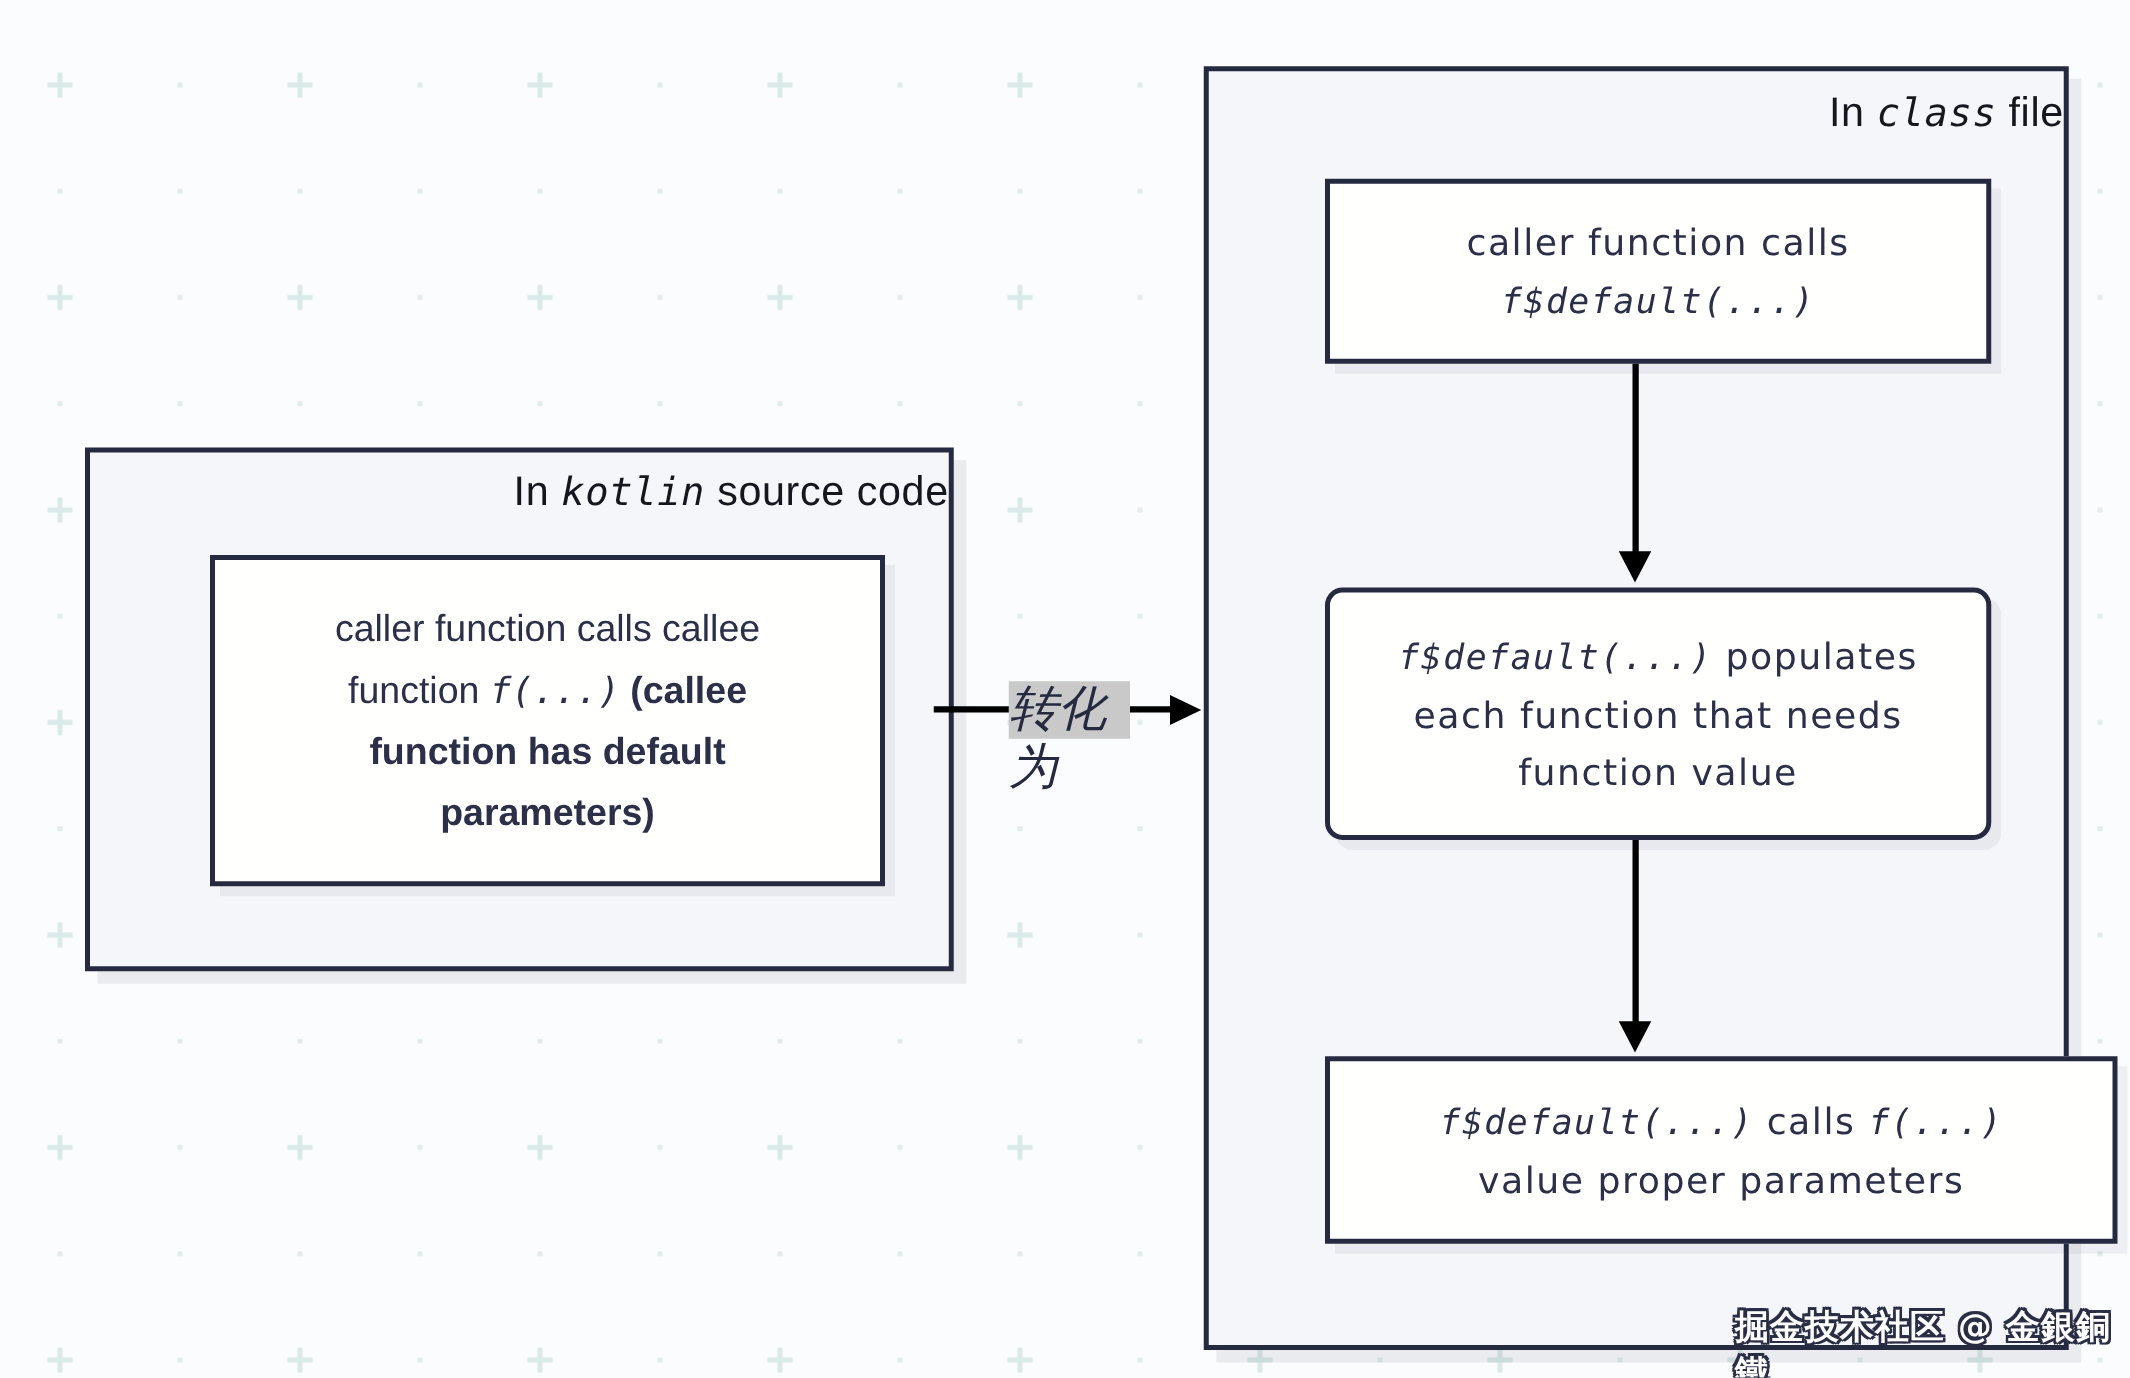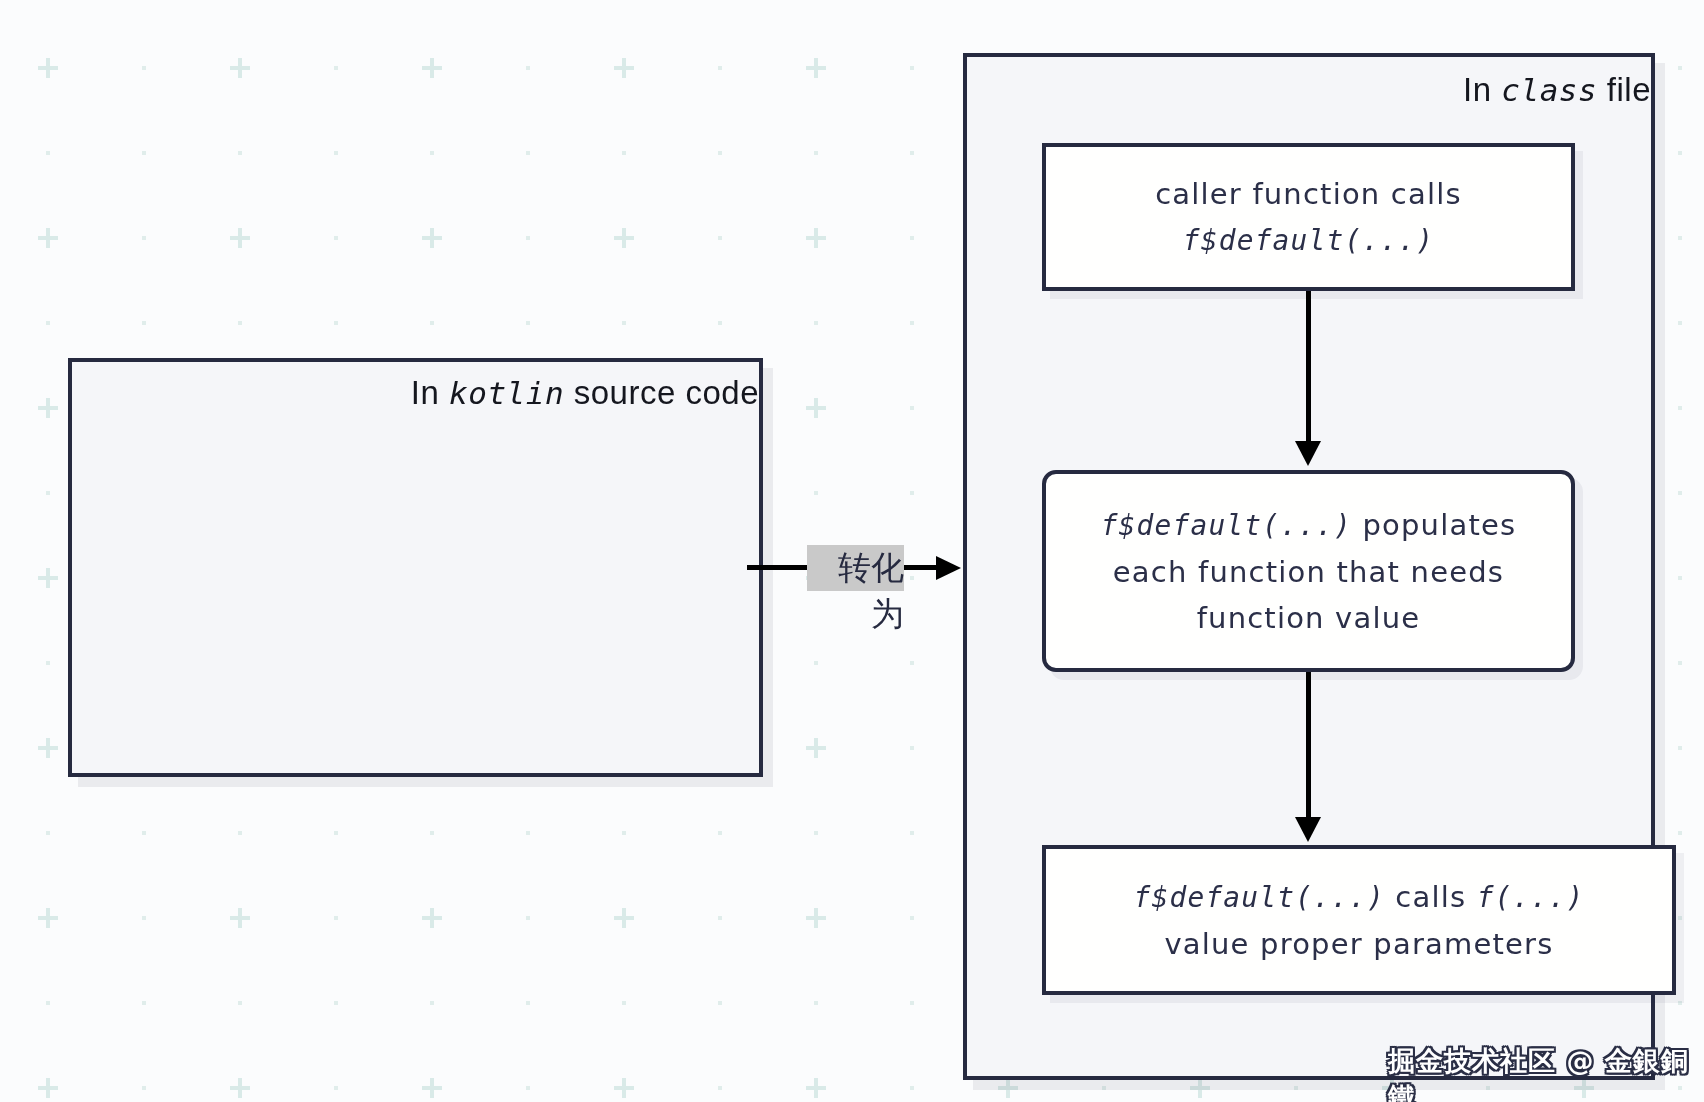--- a/index.html
+++ b/index.html
@@ -36,20 +36,21 @@
     background: #fffffe;
     border: 4px solid #262a40;
     box-shadow: 8px 8px 0 rgba(38,42,64,0.06);
     display: flex;
     flex-direction: column;
     align-items: center;
     justify-content: center;
     text-align: center;
     color: #2b2f48;
     z-index: 2;
+    margin-left: 18px;
   }
   .node .line { display: block; }
 
   .left-text { font-size: 30px; line-height: 49px; color: #2b2f48; }
   .right-text { font-size: 29px; line-height: 46px; letter-spacing: 1.2px; font-family: "DejaVu Sans", sans-serif; color: #2b2f48; }
 
   .code {
     font-family: "DejaVu Sans Mono", monospace;
     font-style: italic;
     font-size: 0.96em;
@@ -67,25 +68,26 @@
   .arrowhead-down {
     position: absolute; width: 0; height: 0; z-index: 3;
     border-left: 13px solid transparent;
     border-right: 13px solid transparent;
     border-top: 25px solid #000;
   }
   .transform-label {
     position: absolute;
     background: #c9c9c9;
     color: #262a40;
-    font-size: 33px;
+    font-size: 39px;
     line-height: 46px;
-    text-align: right;
+    text-align: left;
     z-index: 4;
     font-family: "DejaVu Sans", sans-serif;
+    font-style: italic;
   }
   .watermark {
     position: absolute;
     z-index: 5;
     font-size: 27px;
     font-weight: bold;
     letter-spacing: 1px;
     color: #ffffff;
     font-family: "DejaVu Sans", sans-serif;
     text-shadow:
@@ -111,20 +113,34 @@
       </pattern>
     </defs>
     <rect x="0" y="0" width="1704" height="1102" fill="url(#bgpat)"></rect>
   </svg>
 
   <div class="container" style="left:68px; top:358px; width:695px; height:419px;">
     <div class="panel-title" style="top:12px;">
       <span>In </span><span class="it">kotlin</span><span> source code</span>
     </div>
 
+    <div class="node left-text" style="left:78px; top:82px; width:540px; height:265px;">
+      <span class="line">
+        <span>caller function calls callee</span>
+      </span>
+      <span class="line">
+        <span>function </span><span class="code">f(...)</span><span class="b"> (callee</span>
+      </span>
+      <span class="line b">
+        <span>function has default</span>
+      </span>
+      <span class="line b">
+        <span>parameters)</span>
+      </span>
+    </div>
   </div>
 
   <div class="arrow-line-h" style="left:747px; top:565px; width:192px;"></div>
   <div class="arrowhead-right" style="left:936px; top:556px;"></div>
   <div class="transform-label" style="left:807px; top:545px; width:97px; height:46px;">
     <span>转化为</span>
   </div>
 
   <div class="container" style="left:963px; top:53px; width:692px; height:1027px;">
     <div class="panel-title" style="top:14px;">

